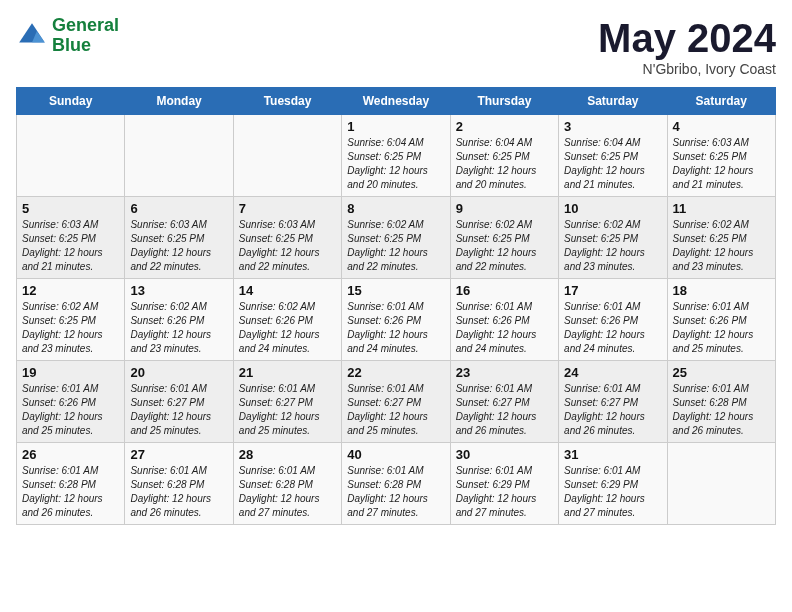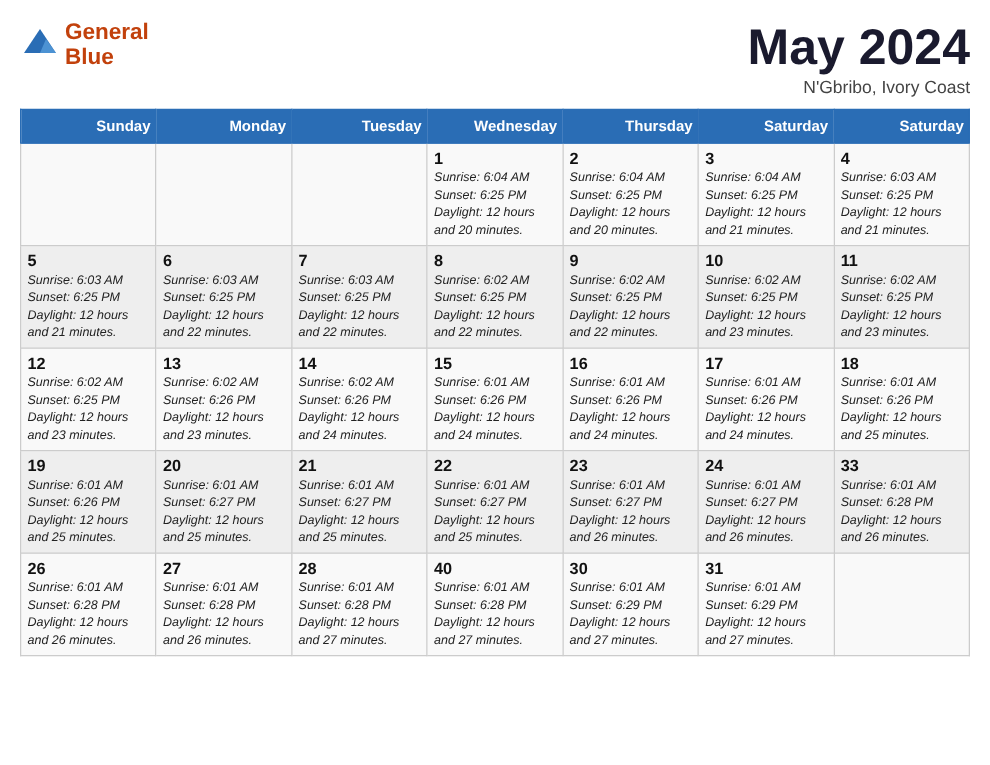--- a/index.html
+++ b/index.html
@@ -17,21 +17,21 @@
       margin-bottom: 10px;
     }
     .logo {
       display: flex;
       align-items: center;
       gap: 4px;
     }
     .logo-text {
       font-size: 18px;
       font-weight: bold;
-      color: #c2410c;
+      color: #15803d;
       line-height: 1.1;
     }
     .logo-icon {
       width: 32px;
       height: 32px;
     }
     .title-block {
       text-align: right;
     }
     .title-block .month-year {
@@ -45,21 +45,21 @@
     }
     .calendar {
       width: 100%;
       border-collapse: collapse;
       font-size: 11px;
     }
     .calendar thead tr th {
       background-color: #2a6db5;
       color: #fff;
       padding: 6px 4px;
-      text-align: right;
+      text-align: center;
       font-size: 12px;
       font-weight: bold;
       border: 1px solid #2a6db5;
     }
     .calendar tbody tr td {
       border: 1px solid #ccc;
       vertical-align: top;
       padding: 4px 5px;
       width: 108px;
       min-height: 80px;
@@ -268,21 +268,21 @@
 Sunset: 6:27 PM
 Daylight: 12 hours and 26 minutes.</div>
         </td>
         <td>
           <div class="day-number">24</div>
           <div class="day-info" style="white-space: pre-line;">Sunrise: 6:01 AM
 Sunset: 6:27 PM
 Daylight: 12 hours and 26 minutes.</div>
         </td>
         <td>
-          <div class="day-number">33</div>
+          <div class="day-number">25</div>
           <div class="day-info" style="white-space: pre-line;">Sunrise: 6:01 AM
 Sunset: 6:28 PM
 Daylight: 12 hours and 26 minutes.</div>
         </td>
       </tr>
       <tr>
         <td>
           <div class="day-number">26</div>
           <div class="day-info" style="white-space: pre-line;">Sunrise: 6:01 AM
 Sunset: 6:28 PM

